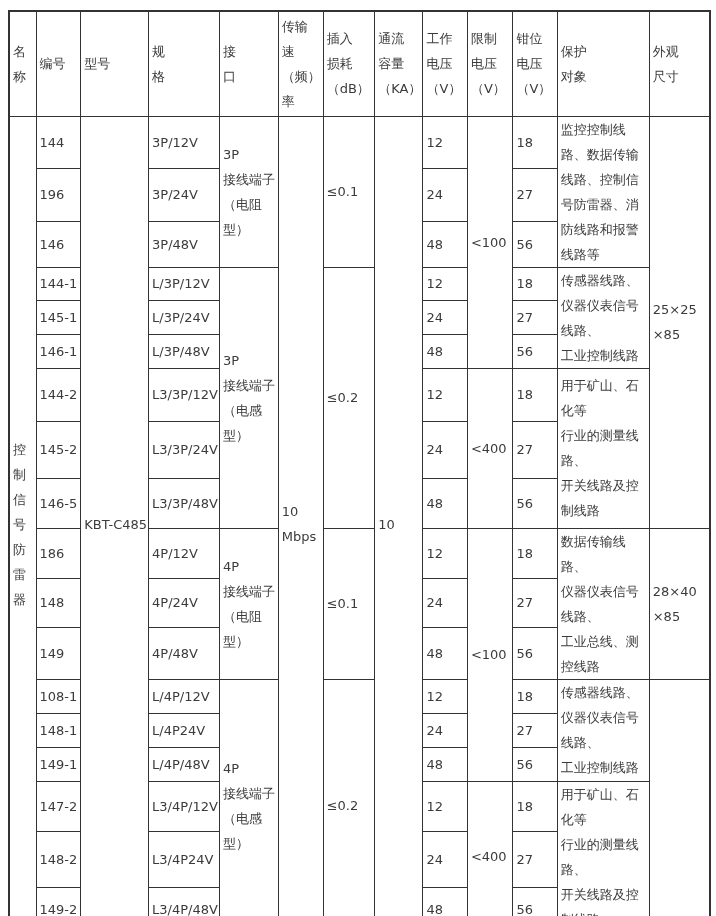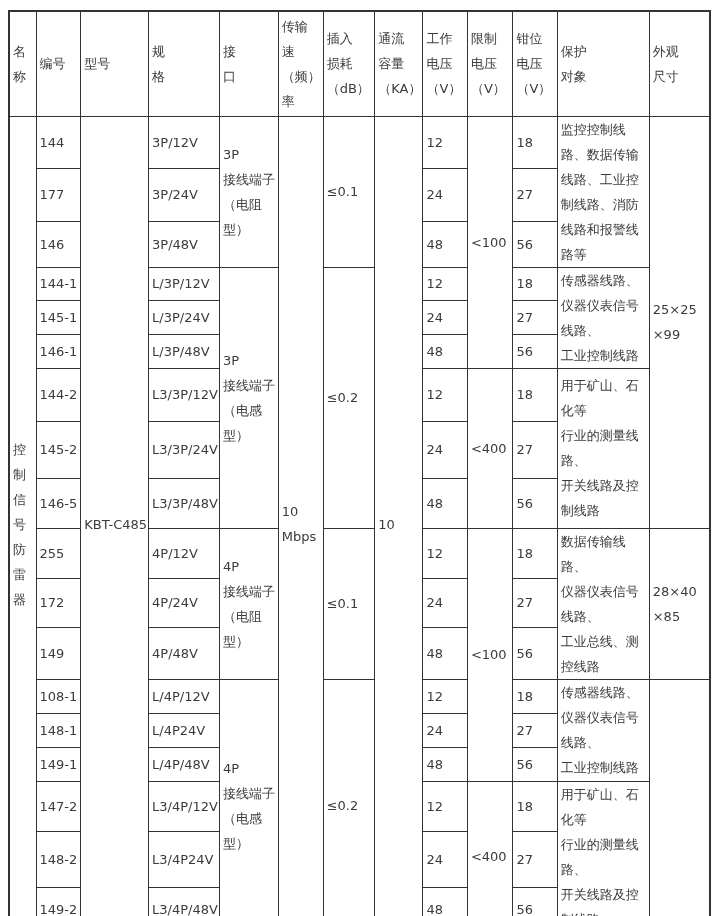--- a/index.html
+++ b/index.html
@@ -85,26 +85,26 @@
       <td rowspan="3">3P
 接线端子
 （电阻型）</td>
       <td rowspan="18">10
 Mbps</td>
       <td rowspan="3">≤0.1</td>
       <td rowspan="18">10</td>
       <td>12</td>
       <td rowspan="6">&lt;100</td>
       <td>18</td>
-      <td rowspan="3">监控控制线路、数据传输线路、工业控制线路、消防线路和报警线路等</td>
+      <td rowspan="3">监控控制线路、数据传输线路、控制信号防雷器、消防线路和报警线路等</td>
       <td rowspan="9">25×25
-×99</td>
+×85</td>
     </tr>
     <tr class="r1">
-      <td>177</td>
+      <td>196</td>
       <td class="nw">3P/24V</td>
       <td>24</td>
       <td>27</td>
     </tr>
     <tr class="r2">
       <td>146</td>
       <td class="nw">3P/48V</td>
       <td>48</td>
       <td>56</td>
     </tr>
@@ -149,37 +149,37 @@
       <td>24</td>
       <td>27</td>
     </tr>
     <tr class="r8">
       <td>146-5</td>
       <td class="nw">L3/3P/48V</td>
       <td>48</td>
       <td>56</td>
     </tr>
     <tr class="r9">
-      <td>255</td>
+      <td>186</td>
       <td class="nw">4P/12V</td>
       <td rowspan="3">4P
 接线端子
 （电阻型）</td>
       <td rowspan="3">≤0.1</td>
       <td>12</td>
       <td rowspan="6">&lt;100</td>
       <td>18</td>
       <td rowspan="3">数据传输线路、
 仪器仪表信号线路、
 工业总线、测控线路</td>
       <td rowspan="3">28×40
 ×85</td>
     </tr>
     <tr class="r10">
-      <td>172</td>
+      <td>148</td>
       <td class="nw">4P/24V</td>
       <td>24</td>
       <td>27</td>
     </tr>
     <tr class="r11">
       <td>149</td>
       <td class="nw">4P/48V</td>
       <td>48</td>
       <td>56</td>
     </tr>

